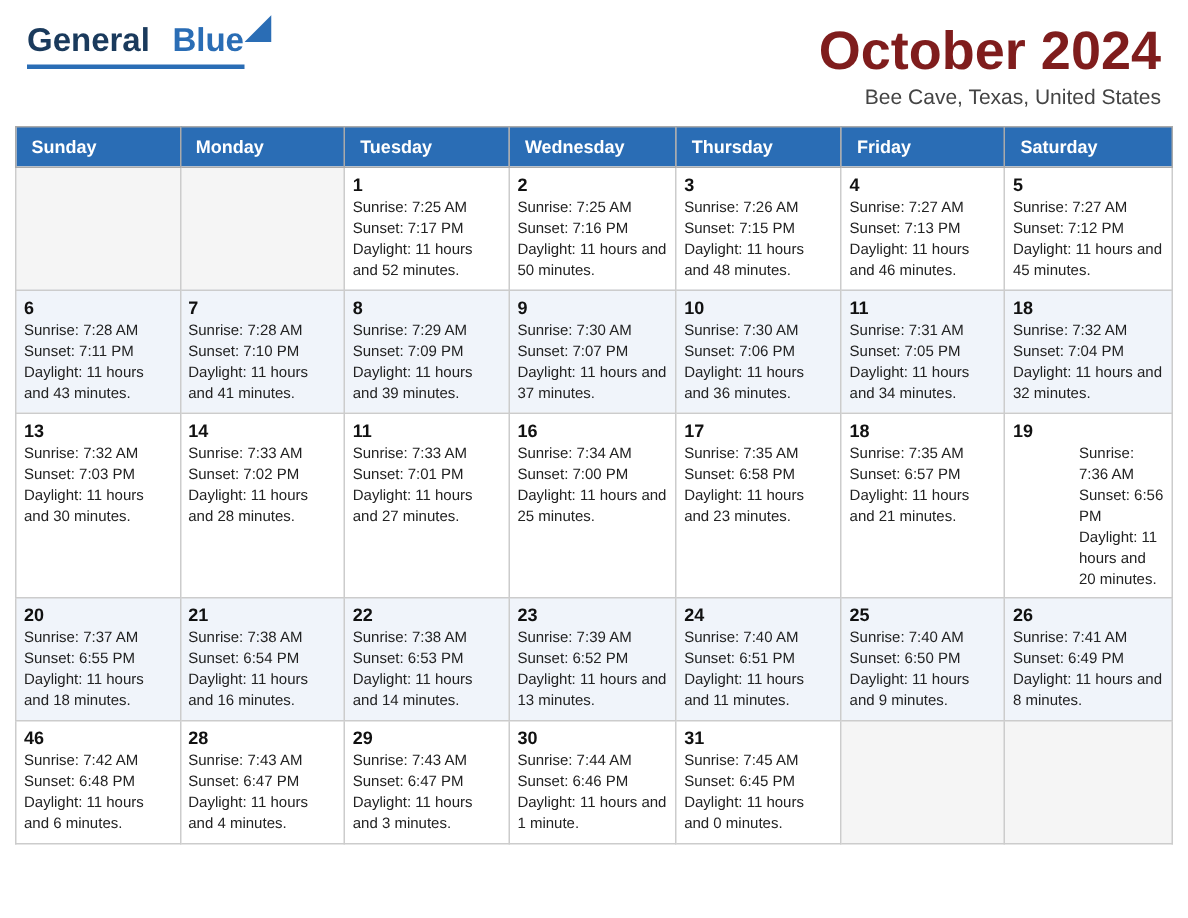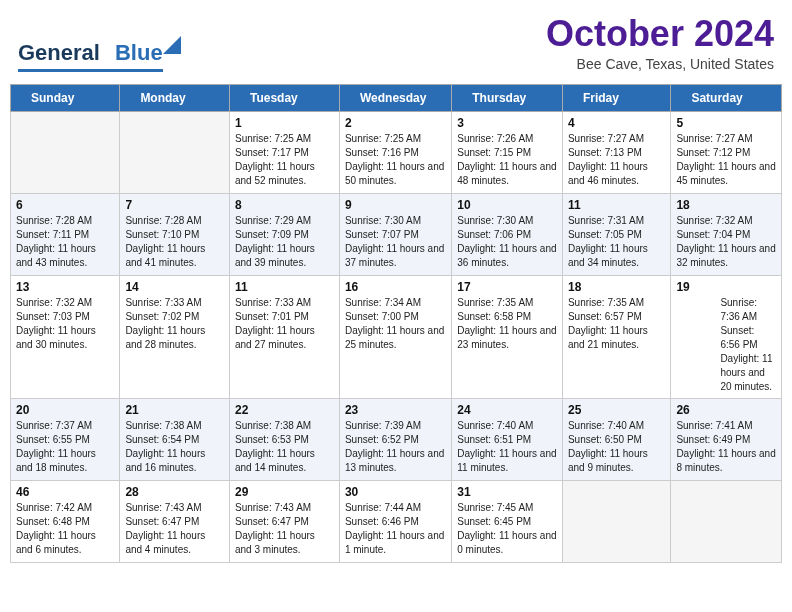--- a/index.html
+++ b/index.html
@@ -6,52 +6,52 @@
     body {
       font-family: Arial, sans-serif;
       background: #fff;
       width: 792px;
       min-height: 612px;
       padding: 10px;
     }
     .header {
       display: flex;
       justify-content: space-between;
-      align-items: flex-end;
+      align-items: flex-start;
       margin-bottom: 8px;
       padding: 4px 8px;
     }
     .logo {
       display: flex;
       flex-direction: column;
       align-items: flex-start;
     }
     .title-area {
       text-align: right;
     }
     .month-title {
       font-size: 36px;
       font-weight: bold;
-      color: #4c1d95;
+      color: #7f1d1d;
       line-height: 1.1;
     }
     .location {
       font-size: 14px;
       color: #444;
       margin-top: 2px;
     }
     .calendar-table {
       width: 100%;
       border-collapse: collapse;
       font-size: 10.5px;
     }
     .calendar-table th {
       background: #2a6db5;
       color: #fff;
-      padding: 6px 20px;
+      padding: 6px 10px;
       text-align: left;
       font-size: 12px;
       font-weight: bold;
       border: 1px solid #aaa;
     }
     .calendar-table td {
       border: 1px solid #ccc;
       vertical-align: top;
       padding: 4px 5px;
       min-height: 80px;

